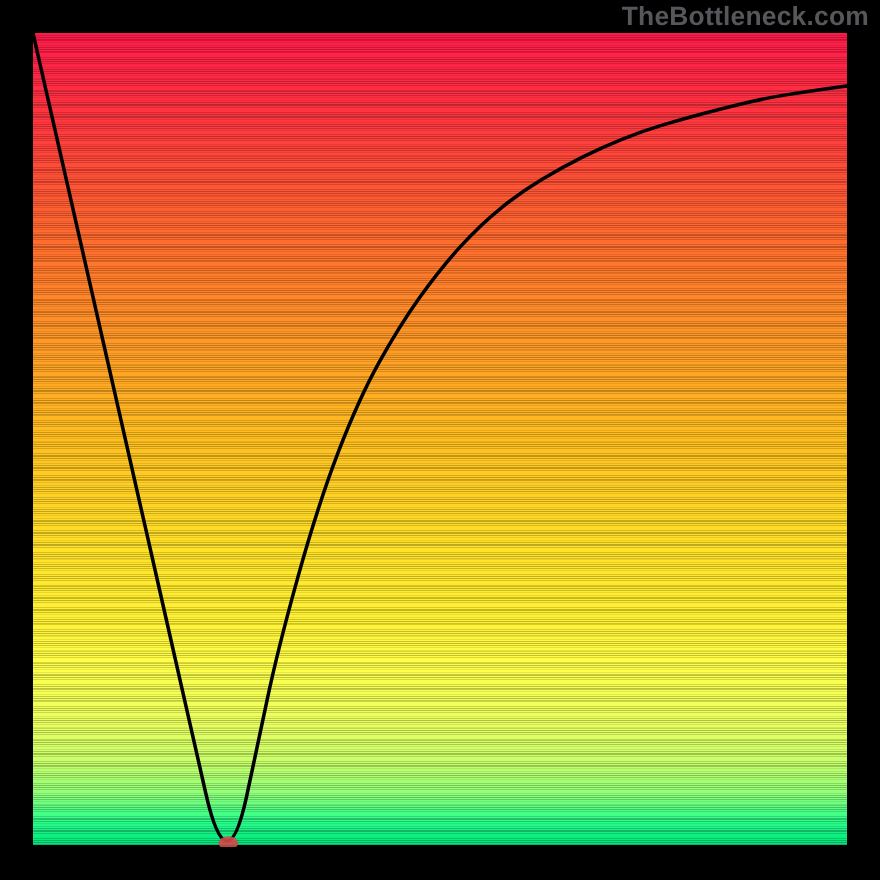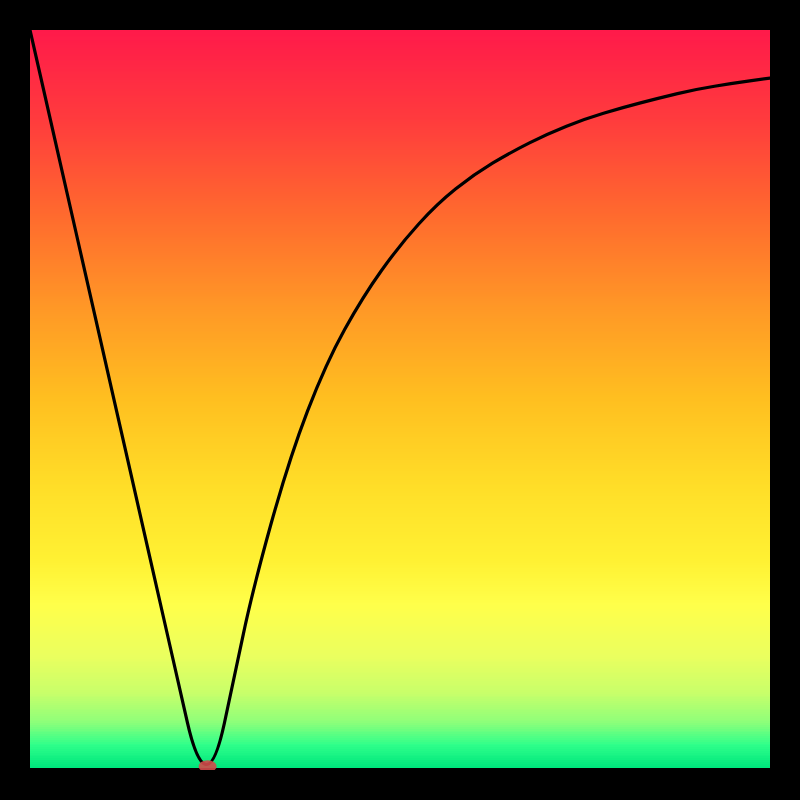--- a/index.html
+++ b/index.html
@@ -449,13 +449,14 @@
         <div class="row" style="background: rgb(12, 237, 128);"></div>
         <div class="row" style="background: rgb(8, 235, 127);"></div>
         <div class="row" style="background: rgb(4, 233, 126);"></div>
         <div class="row" style="background: rgb(0, 231, 125);"></div>
       </div>
     <svg class="curve" viewBox="0 0 740 740" preserveAspectRatio="none">
       <path id="curve-path" d="M 0.00 0.00 Q 0.00 0.00 9.25 40.70 Q 18.50 81.40 27.75 122.10 Q 37.00 162.80 46.25 203.50 Q 55.50 244.20 64.75 284.90 Q 74.00 325.60 83.25 366.30 Q 92.50 407.00 101.75 447.70 Q 111.00 488.40 120.25 529.10 Q 129.50 569.80 138.75 610.50 Q 148.00 651.20 157.25 691.90 Q 166.50 732.60 175.75 734.45 Q 185.00 736.30 194.25 693.75 Q 203.50 651.20 212.75 606.80 Q 222.00 562.40 240.50 495.80 Q 259.00 429.20 277.50 381.10 Q 296.00 333.00 314.50 299.70 Q 333.00 266.40 351.50 240.50 Q 370.00 214.60 388.50 194.25 Q 407.00 173.90 425.50 159.10 Q 444.00 144.30 462.50 133.20 Q 481.00 122.10 499.50 112.85 Q 518.00 103.60 536.50 96.20 Q 555.00 88.80 573.50 83.25 Q 592.00 77.70 610.50 72.89 Q 629.00 68.08 647.50 63.64 Q 666.00 59.20 684.50 56.24 Q 703.00 53.28 721.50 50.69 T 740.00 48.10" fill="none" stroke="#000" stroke-width="3.2" stroke-linejoin="round" stroke-linecap="round"></path>
       <ellipse id="marker" rx="9" ry="6" fill="#d14a4a" fill-opacity="0.9" cx="177.60" cy="736.30"></ellipse>
     </svg>
   </div>
+  <div class="watermark">TheBottleneck.com</div>
 </div>
 
 </body></html>

